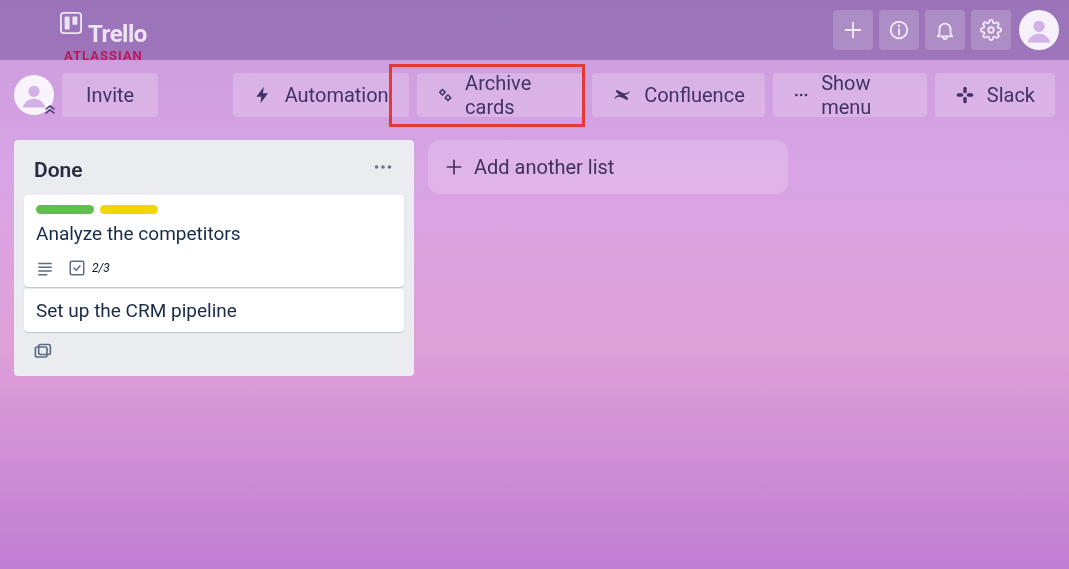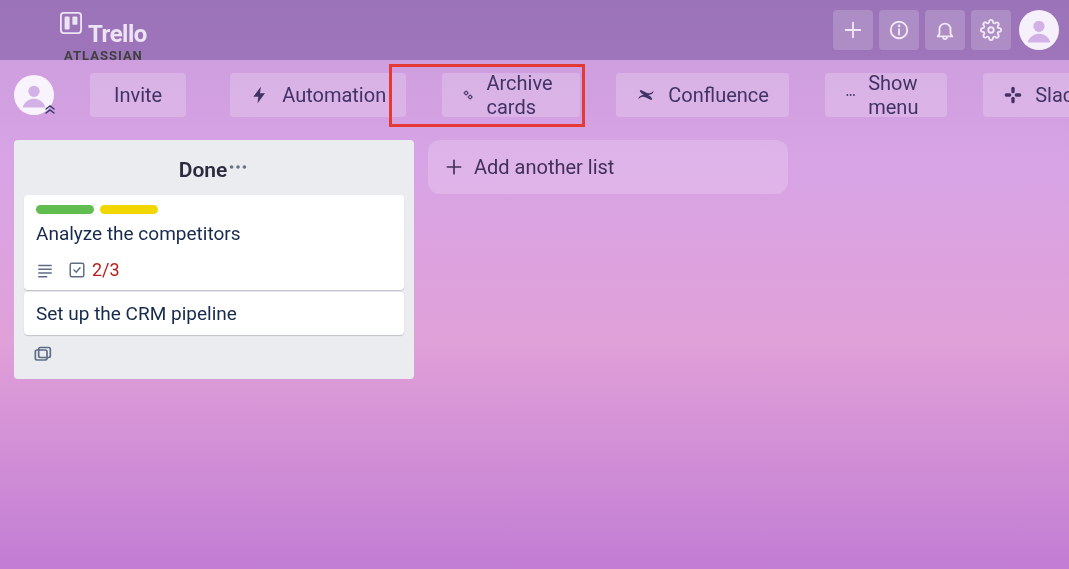--- a/index.html
+++ b/index.html
@@ -2,50 +2,50 @@
 <html><head>
 <meta charset="utf-8">
 <style>
 * { margin: 0; padding: 0; box-sizing: border-box; font-family: -apple-system, BlinkMacSystemFont, "Segoe UI", Roboto, Helvetica, Arial, sans-serif; }
 body { width: 1069px; height: 569px; overflow: hidden; background: linear-gradient(180deg, #c99bdb 0%, #d8a4e5 30%, #e0a0d8 60%, #c27dd4 100%); }
 
 .top-header { height: 60px; background: rgba(110, 75, 150, 0.5); display: flex; align-items: center; padding: 0 10px; }
 .logo-area { display: flex; flex-direction: column; align-items: center; color: #e0d5ea; padding-left: 50px; }
 .logo-row { display: flex; align-items: center; gap: 6px; }
 .logo-text { font-size: 24px; font-weight: 700; color: #ece4f2; letter-spacing: -0.5px; margin-top: 22px; }
-.logo-sub { font-size: 13px; font-weight: 700; color: #404040; letter-spacing: 1px; }
+.logo-sub { font-size: 13px; font-weight: 700; color: #be185d; letter-spacing: 1px; }
 .logo-svg { width: 22px; height: 22px; }
 .spacer { flex: 1; }
 .header-btn { width: 40px; height: 40px; border-radius: 4px; background: rgba(255,255,255,0.18); margin-left: 6px; display: flex; align-items: center; justify-content: center; cursor: pointer; }
 .header-btn svg { width: 22px; height: 22px; stroke: #f0e9f5; fill: none; stroke-width: 2; stroke-linecap: round; stroke-linejoin: round; }
 .avatar-lg { width: 40px; height: 40px; border-radius: 50%; background: #f5f0fa; margin-left: 8px; display:flex; align-items:center; justify-content:center;}
 .avatar-lg svg{width:30px;height:30px;}
 
 .board-header { height: 70px; display: flex; align-items: center; padding: 0 14px; gap: 8px; }
 .avatar-sm-wrap { position: relative; width: 40px; height: 40px; }
 .avatar-sm { width: 40px; height: 40px; border-radius: 50%; background: #f8f3fc; display:flex; align-items:center; justify-content:center;}
 .avatar-sm svg{width:30px;height:30px;}
 .chevdbl { position: absolute; bottom: -2px; right: -2px; color:#3a3a6a;}
-.hbtn { height: 44px; padding: 0 20px; border-radius: 4px; background: rgba(255,255,255,0.20); display:flex; align-items:center; gap:12px; color: #413366; font-size: 20px; cursor:pointer;margin-left:28px;}
+.hbtn { height: 44px; padding: 0 20px; border-radius: 4px; background: rgba(255,255,255,0.20); display:flex; align-items:center; gap:12px; color: #413366; font-size: 20px; cursor:pointer;}
 .hbtn svg { width: 20px; height: 20px; fill: #413366; }
 .hbtn.iconless { padding: 0 24px; }
 .highlight-red { position: absolute; border: 3px solid #e53935; pointer-events:none; }
 
 .board-content { padding: 10px 14px; display: flex; align-items: flex-start; gap: 14px; }
 .list { width: 400px; background: #ebecf0; border-radius: 4px; padding: 10px; }
-.list-header { display:flex; align-items:center; justify-content: center; padding: 6px 10px 12px 10px;}
+.list-header { display:flex; align-items:center; justify-content: space-between; padding: 6px 10px 12px 10px;}
 .list-title { font-size: 21px; font-weight: 600; color: #2b2b40; }
 .list-menu { color: #6b7280; font-size: 22px; cursor:pointer;}
 .card { background: #ffffff; border-radius: 4px; box-shadow: 0 1px 1px rgba(9,30,66,.2); padding: 10px 12px; margin-bottom: 2px; cursor:pointer;}
 .labels { display:flex; gap:6px; margin-bottom: 8px;}
 .label { height: 9px; width: 58px; border-radius: 5px;}
 .card-title { font-size: 19px; color: #172b4d; }
 .card-badges { display:flex; align-items:center; gap:14px; margin-top: 14px; color: #5e6c84;}
 .card-badges svg{ width:18px; height:18px; fill:#5e6c84;}
-.badge-txt { font-size: 18px; color:#b91c1c;}
+.badge-txt { font-size: 12px; color:#0f172a;font-style:italic;}
 .add-card-row { display:flex; align-items:center; justify-content:space-between; padding: 8px 8px 0 8px;}
 .add-card-btn { display:flex; align-items:center; gap:10px; color:#5e6c84; font-size: 19px; cursor:pointer;}
 .add-card-btn svg { width:20px; height:20px; stroke:#5e6c84; stroke-width:2; fill:none;}
 .template-btn svg { width:20px; height:20px; fill:#5e6c84;}
 .add-list { width: 360px; height: 54px; background: rgba(255,255,255,0.18); border-radius: 12px; display:flex; align-items:center; padding: 0 16px; gap:10px; color:#413059; font-size: 20px; cursor:pointer;}
 .add-list svg { width:20px; height:20px; stroke:#413059; stroke-width:2; fill:none; stroke-linecap:round;}
 </style>
 </head>
 <body>
 

